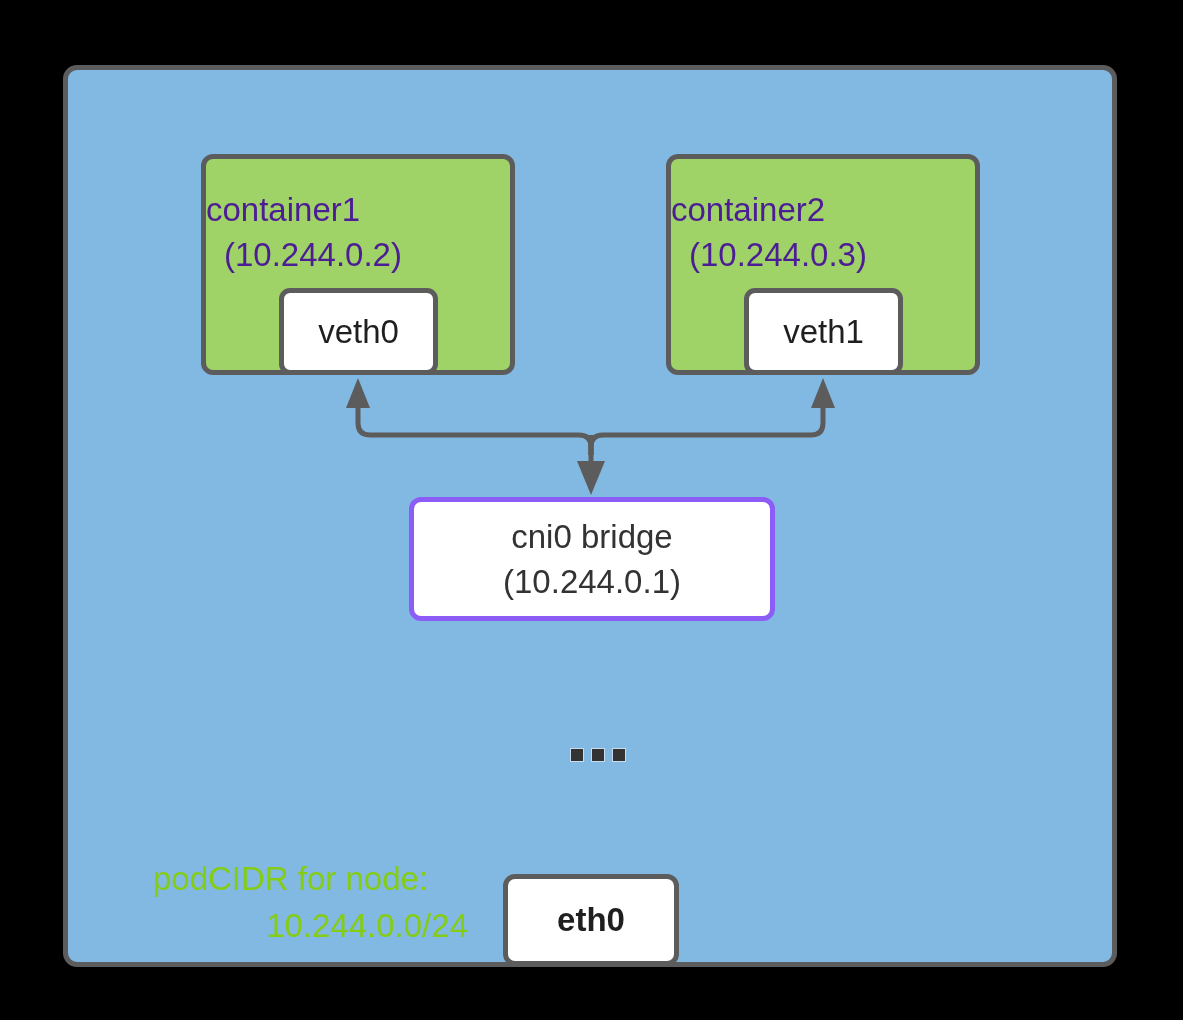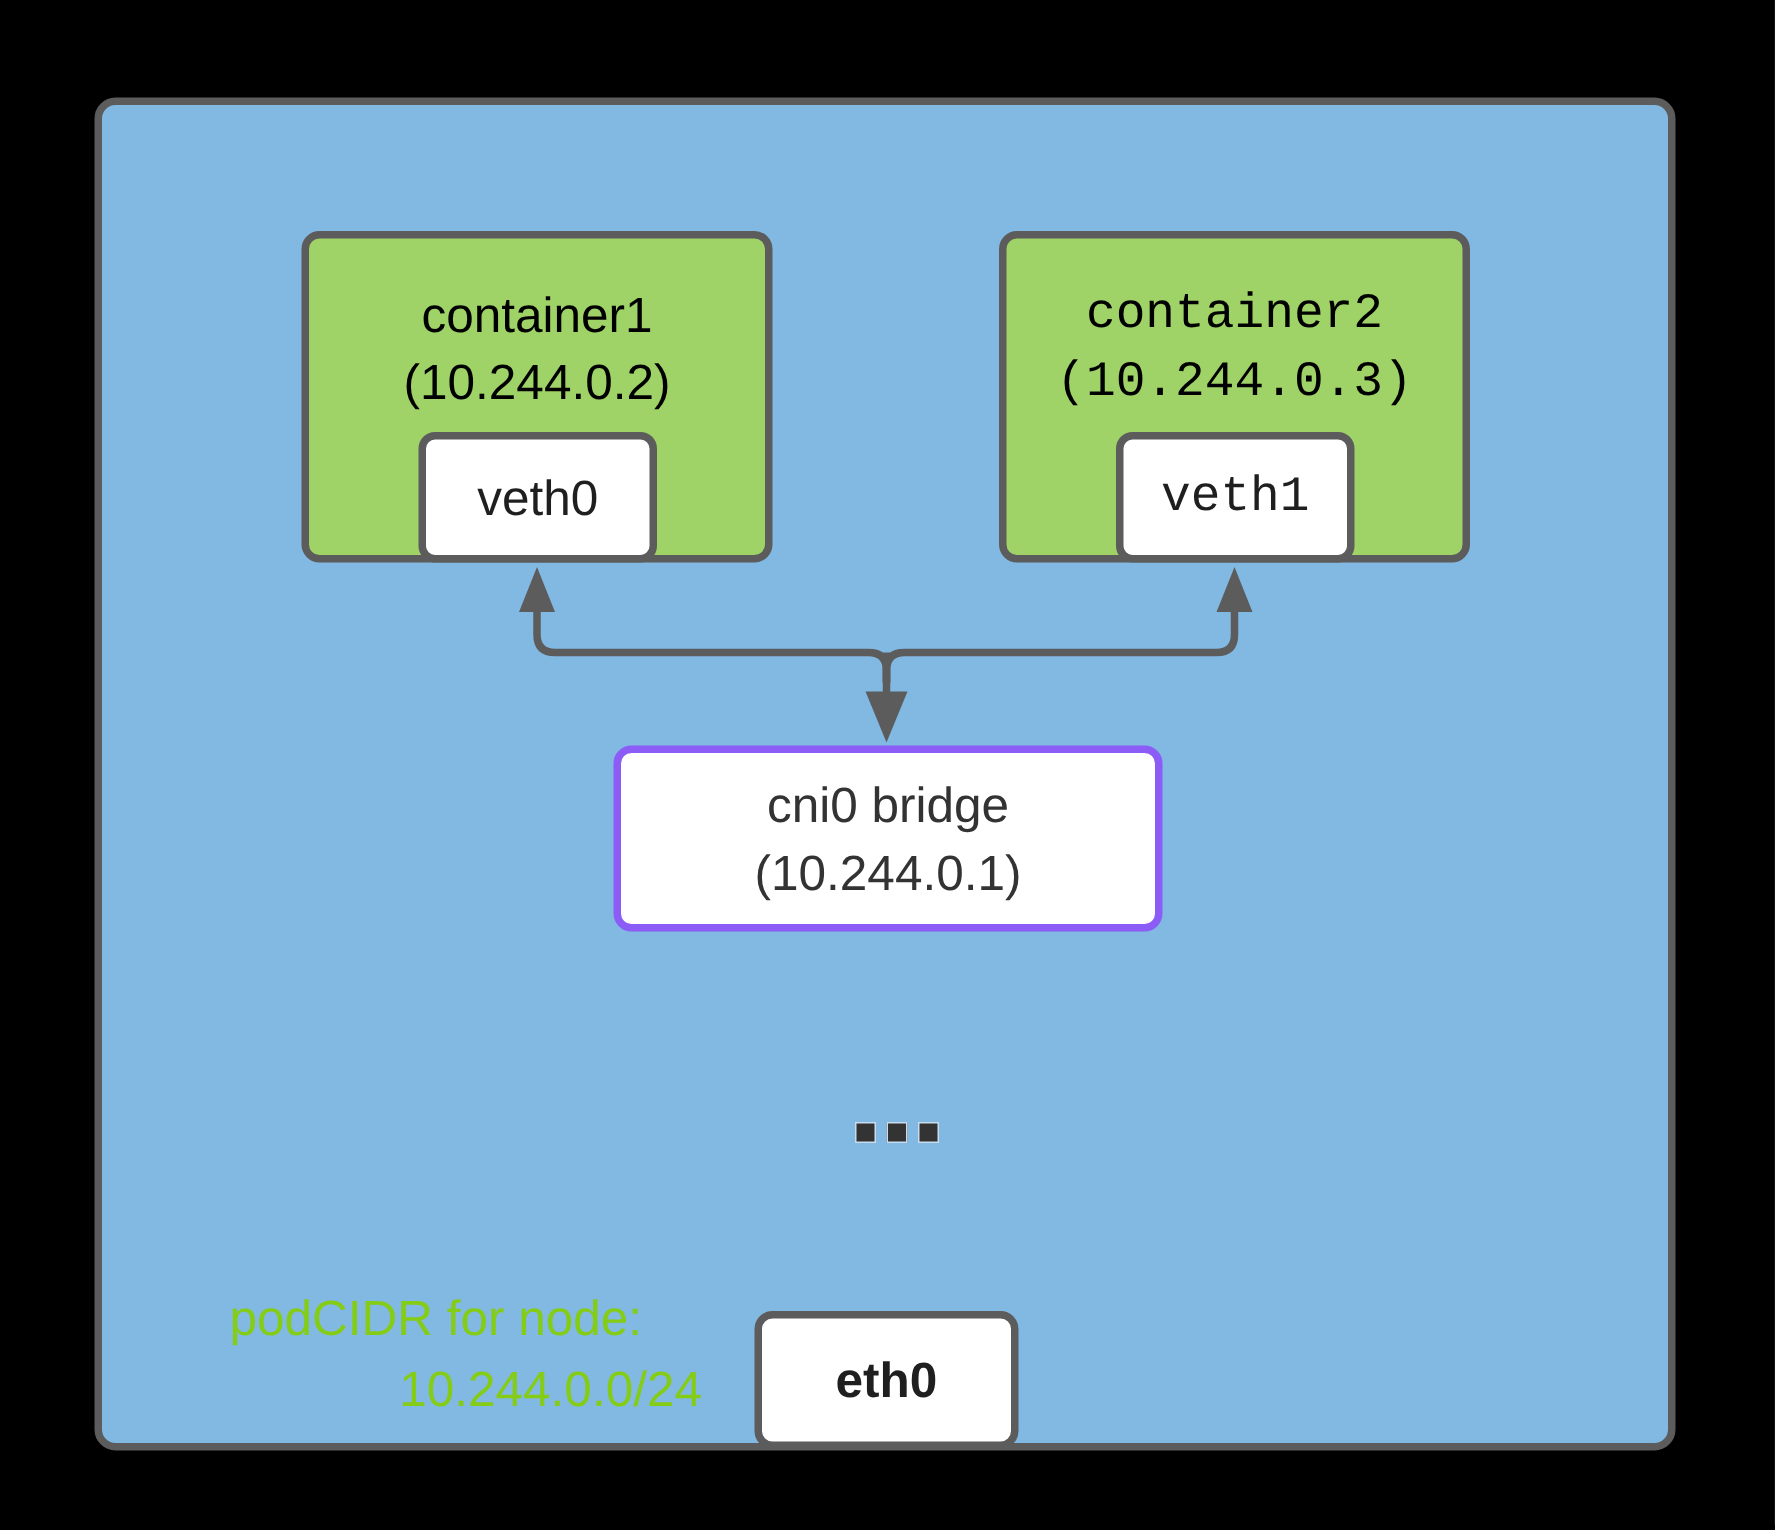--- a/index.html
+++ b/index.html
@@ -39,34 +39,33 @@
   .container-box {
     position: absolute;
     width: 314px;
     height: 221px;
     background: #9fd267;
     border: 5px solid #5c5c5c;
     border-radius: 12px;
     box-sizing: border-box;
   }
   #container1-box { left: 201px; top: 154px; }
-  #container2-box { left: 666px; top: 154px; font-family: Liberation Mono, monospace; }
+  #container2-box { left: 666px; top: 154px; }
 
   .container-label {
     position: absolute;
     left: 0;
     right: 0;
     top: 28px;
-    text-align: center;
-    color: #000000;
+    color: #4c1d95;
     font-size: 33px;
     line-height: 45px;
     white-space: nowrap;
   }
-  .container-label .line2 { display: block; }
+  .container-label .line2 { display: block; padding-left: 18px; }
 
   
   .veth-box {
     position: absolute;
     width: 159px;
     height: 87px;
     left: 50%;
     margin-left: -79px;
     bottom: -5px;
     background: #ffffff;

